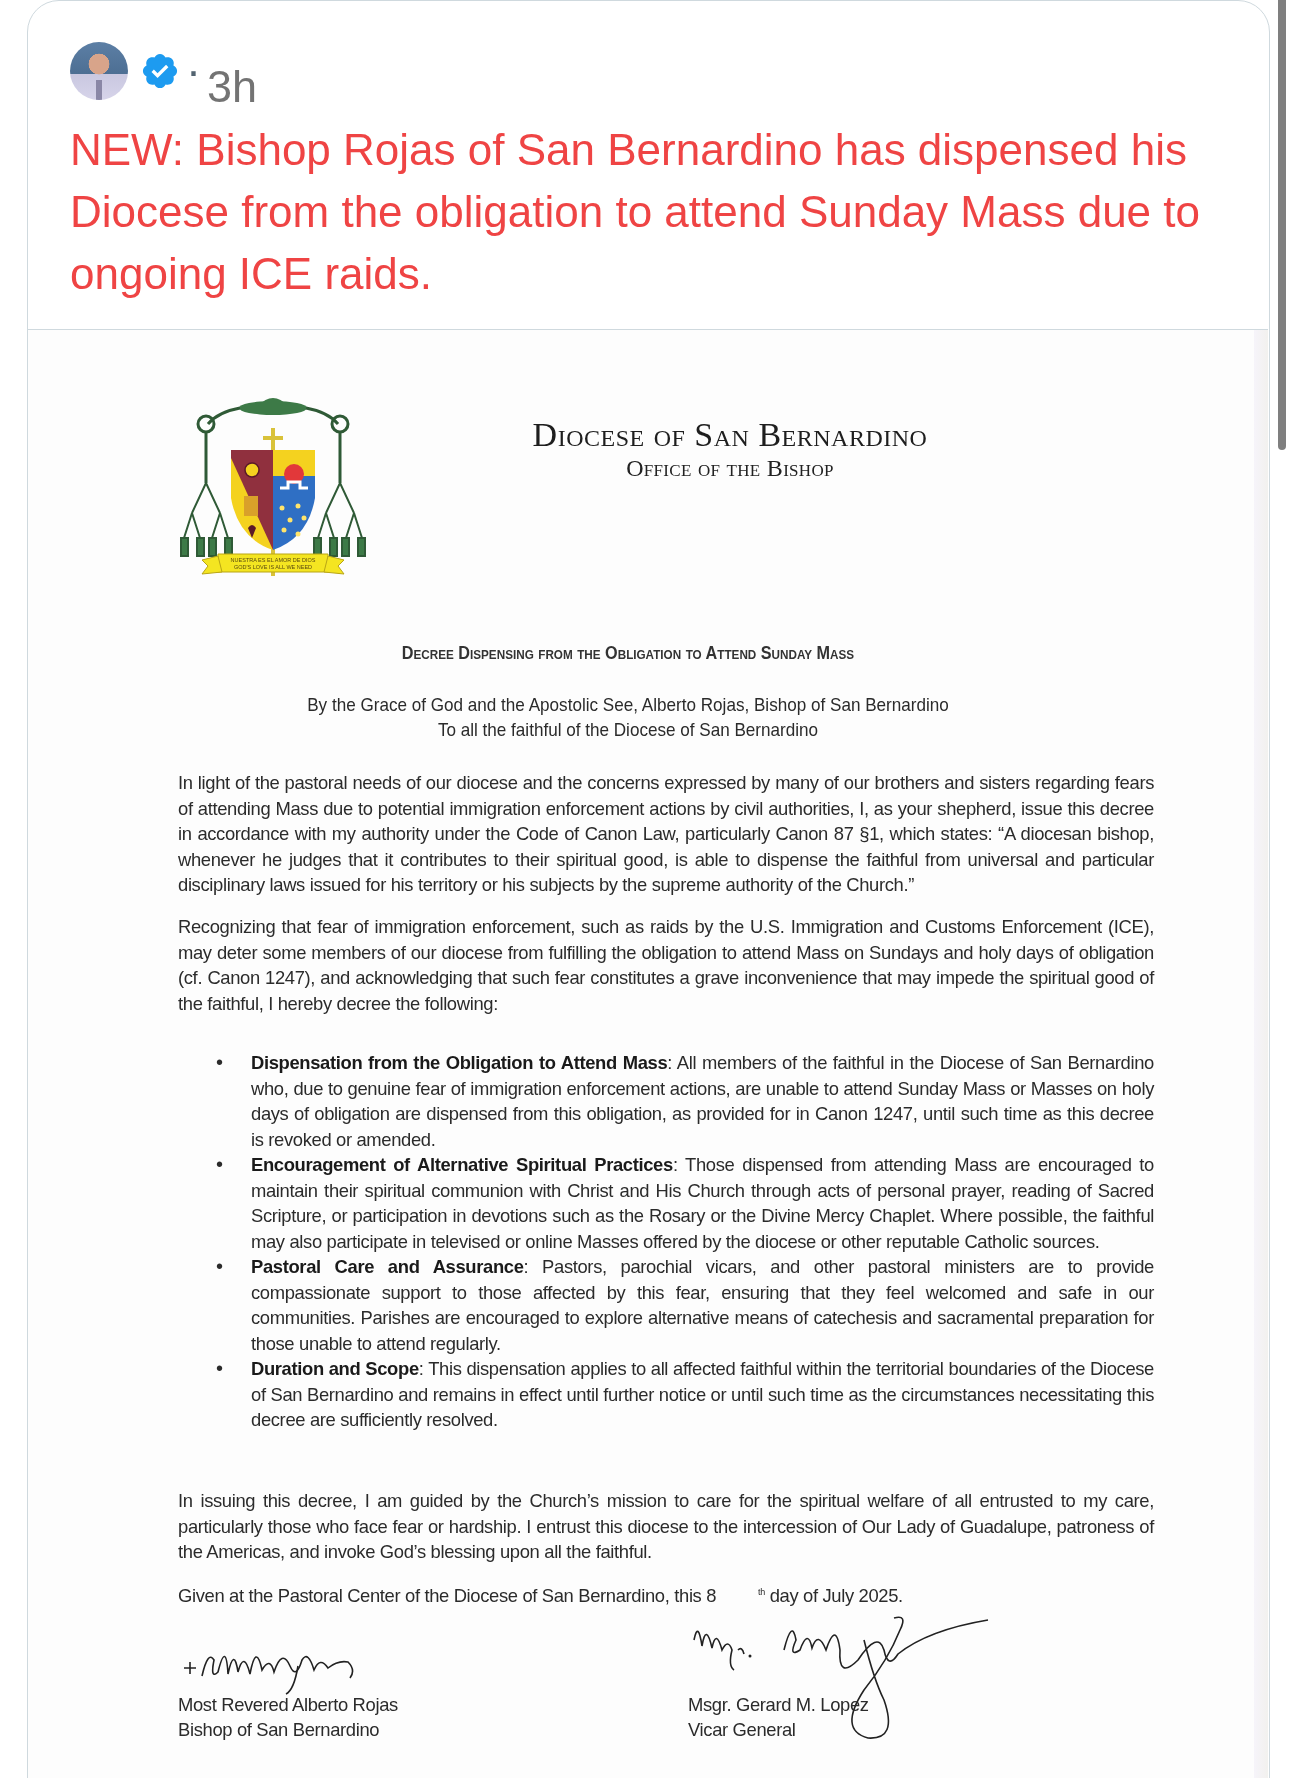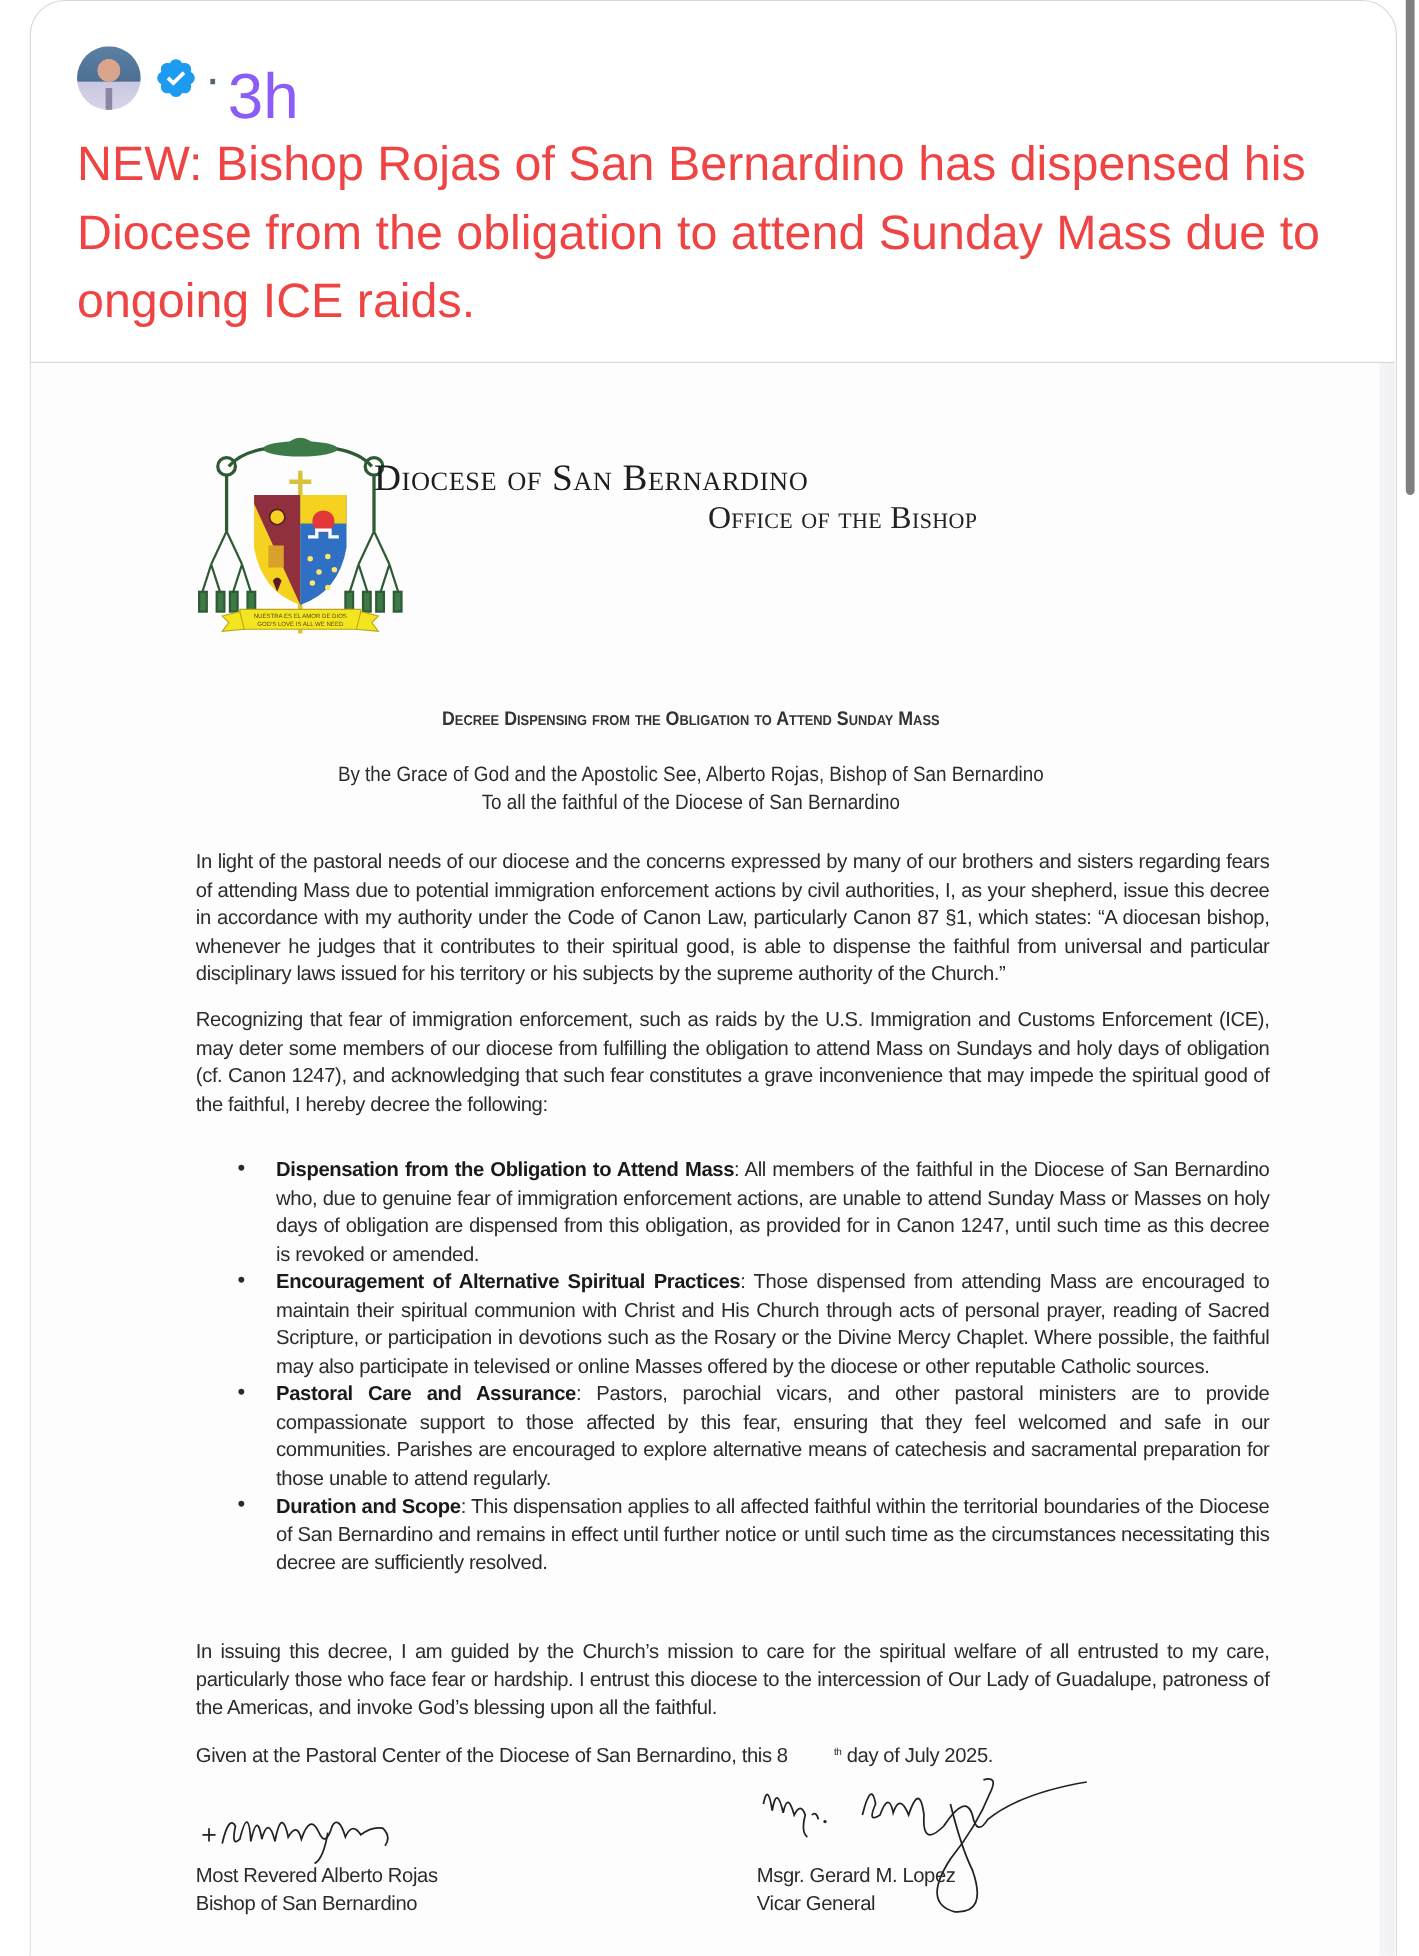--- a/index.html
+++ b/index.html
@@ -14,38 +14,38 @@
 
   .tweet-header { position: absolute; left: 42px; top: 40px; height: 60px; display: flex; align-items: center; }
   .avatar { width: 58px; height: 58px; border-radius: 50%; overflow: hidden; position: relative;
             background: radial-gradient(circle at 50% 38%, #d8a48a 0 22%, transparent 23%),
                         linear-gradient(180deg, #5c7fa5 0%, #4d6f93 55%, #c9c8e0 56%, #d7d4ea 100%); }
   .avatar .tie { position: absolute; left: 26px; top: 38px; width: 6px; height: 20px; background: #8a87a6; }
   .author-name { font-size: 45px; font-weight: bold; margin-left: 12px; letter-spacing: -0.5px; }
   .verified { width: 40px; height: 40px; margin-left: 12px; }
   .handle { font-size: 45px; color: #536471; margin-left: 12px; }
   .dot { font-size: 45px; color: #536471; margin: 0 6px; }
-  .time { font-size: 58px; color: #8b5cf6; margin-top: 32px; }
+  .time { font-size: 45px; color: #737373; margin-top: 32px; }
 
   .tweet-text { position: absolute; left: 42px; top: 118px; width: 1180px; font-size: 44px; line-height: 62px; color: #ef4444; }
 
   .media { position: absolute; left: 0; top: 328px; width: 1240px; height: 1472px;
            border-top: 1.5px solid #cfd9de; background: #fdfdfd; }
   .media-edge { position: absolute; right: 0; top: 0; width: 14px; height: 100%;
                 background: linear-gradient(90deg, #f6f4fa, #f2f1ee); }
 
   .doc { position: absolute; left: 0; top: 0; width: 1240px; height: 100%;
          font-family: "Liberation Sans", sans-serif; color: #2a2a2a; }
 
   .crest { position: absolute; left: 150px; top: 58px; width: 190px; height: 192px; }
 
-  .letterhead-title { position: absolute; left: 312px; top: 86px; width: 780px; text-align: left;
+  .letterhead-title { position: absolute; left: 312px; top: 86px; width: 780px; text-align: center;
                       font-family: "Liberation Serif", serif; font-size: 34px; color: #1e1e1e; font-variant: small-caps; letter-spacing: 0.5px; }
   .letterhead-sub { position: absolute; left: 312px; top: 125px; width: 780px; text-align: center;
-                    font-family: "Liberation Serif", serif; font-size: 29px; color: #222; font-variant: small-caps; letter-spacing: 0.3px; margin-left: 36px; }
+                    font-family: "Liberation Serif", serif; font-size: 24px; color: #222; font-variant: small-caps; letter-spacing: 0.3px; }
 
   .decree-title { position: absolute; left: 150px; top: 313px; width: 900px; text-align: center;
                   font-size: 18px; font-weight: bold; font-variant: small-caps; color: #333; transform: scaleX(0.9); }
   .grace { position: absolute; left: 150px; top: 362px; width: 900px; text-align: center; font-size: 19px; line-height: 25px; color: #2b2b2b; transform: scaleX(0.9); }
 
   .para { position: absolute; left: 150px; width: 976px; font-size: 18.4px; line-height: 25.5px; text-align: justify;
           color: #2b2b2b; letter-spacing: -0.35px; }
   .p1 { top: 440px; }
   .p2 { top: 584px; }
 

